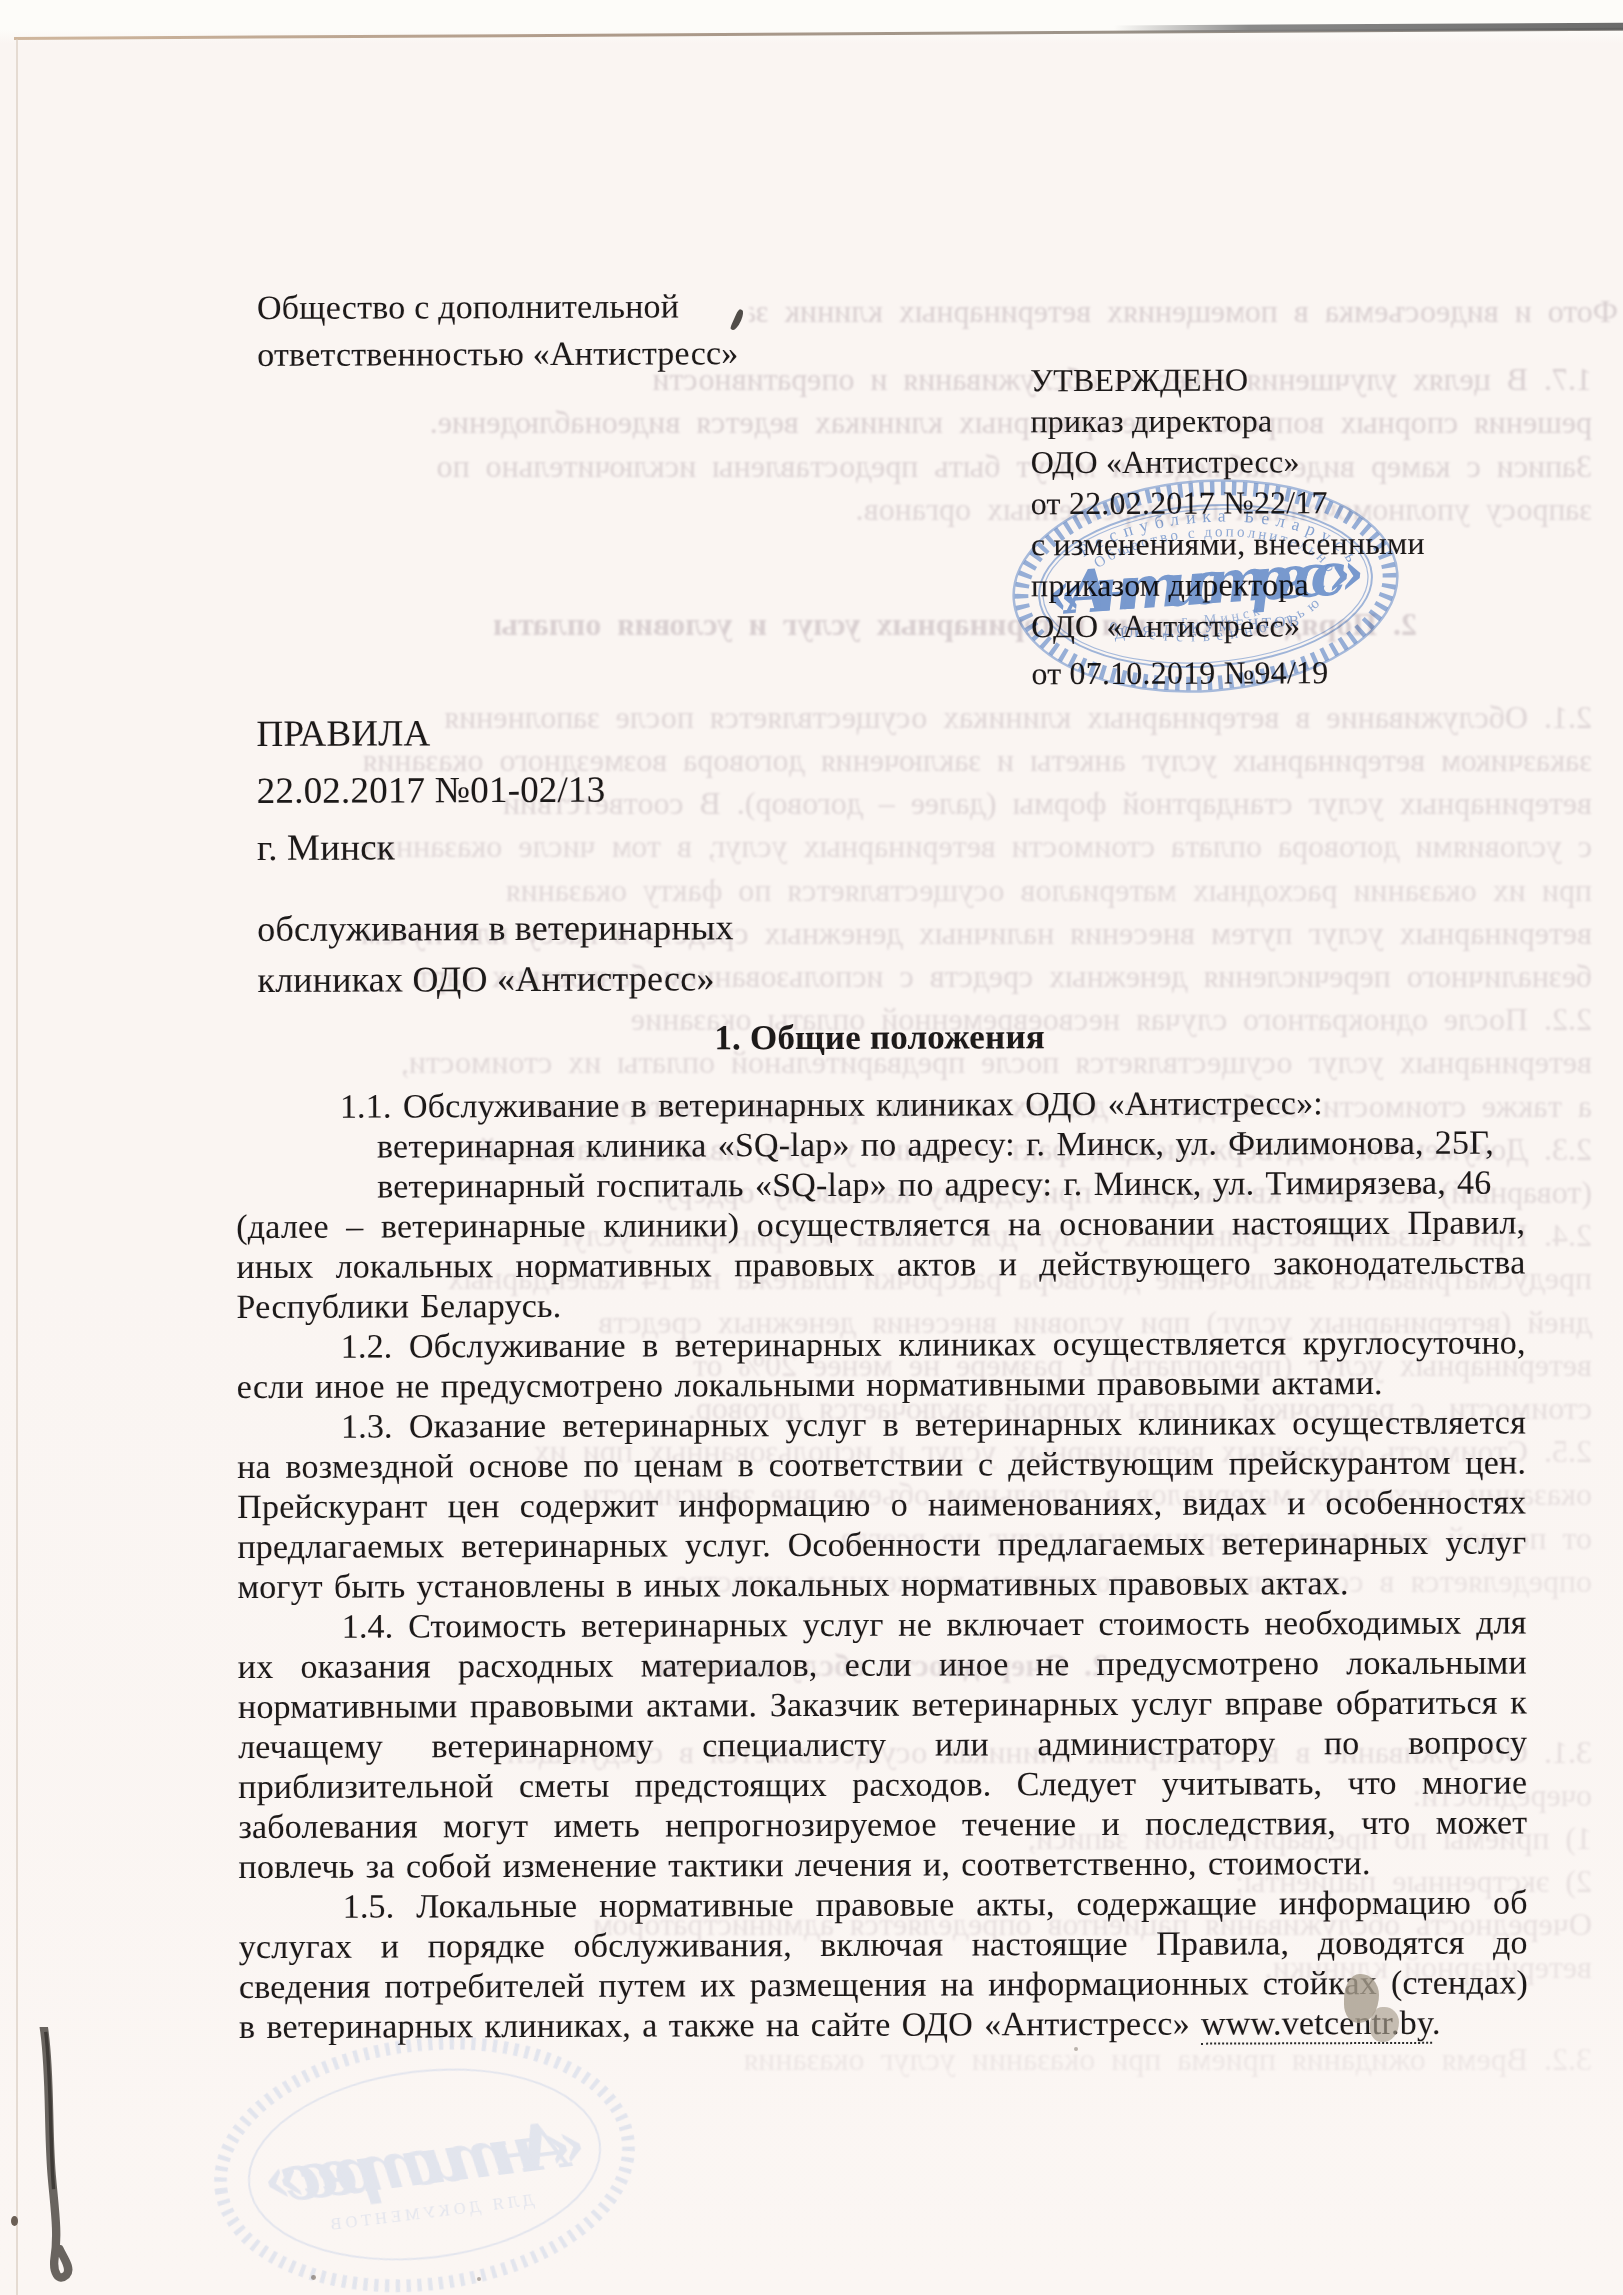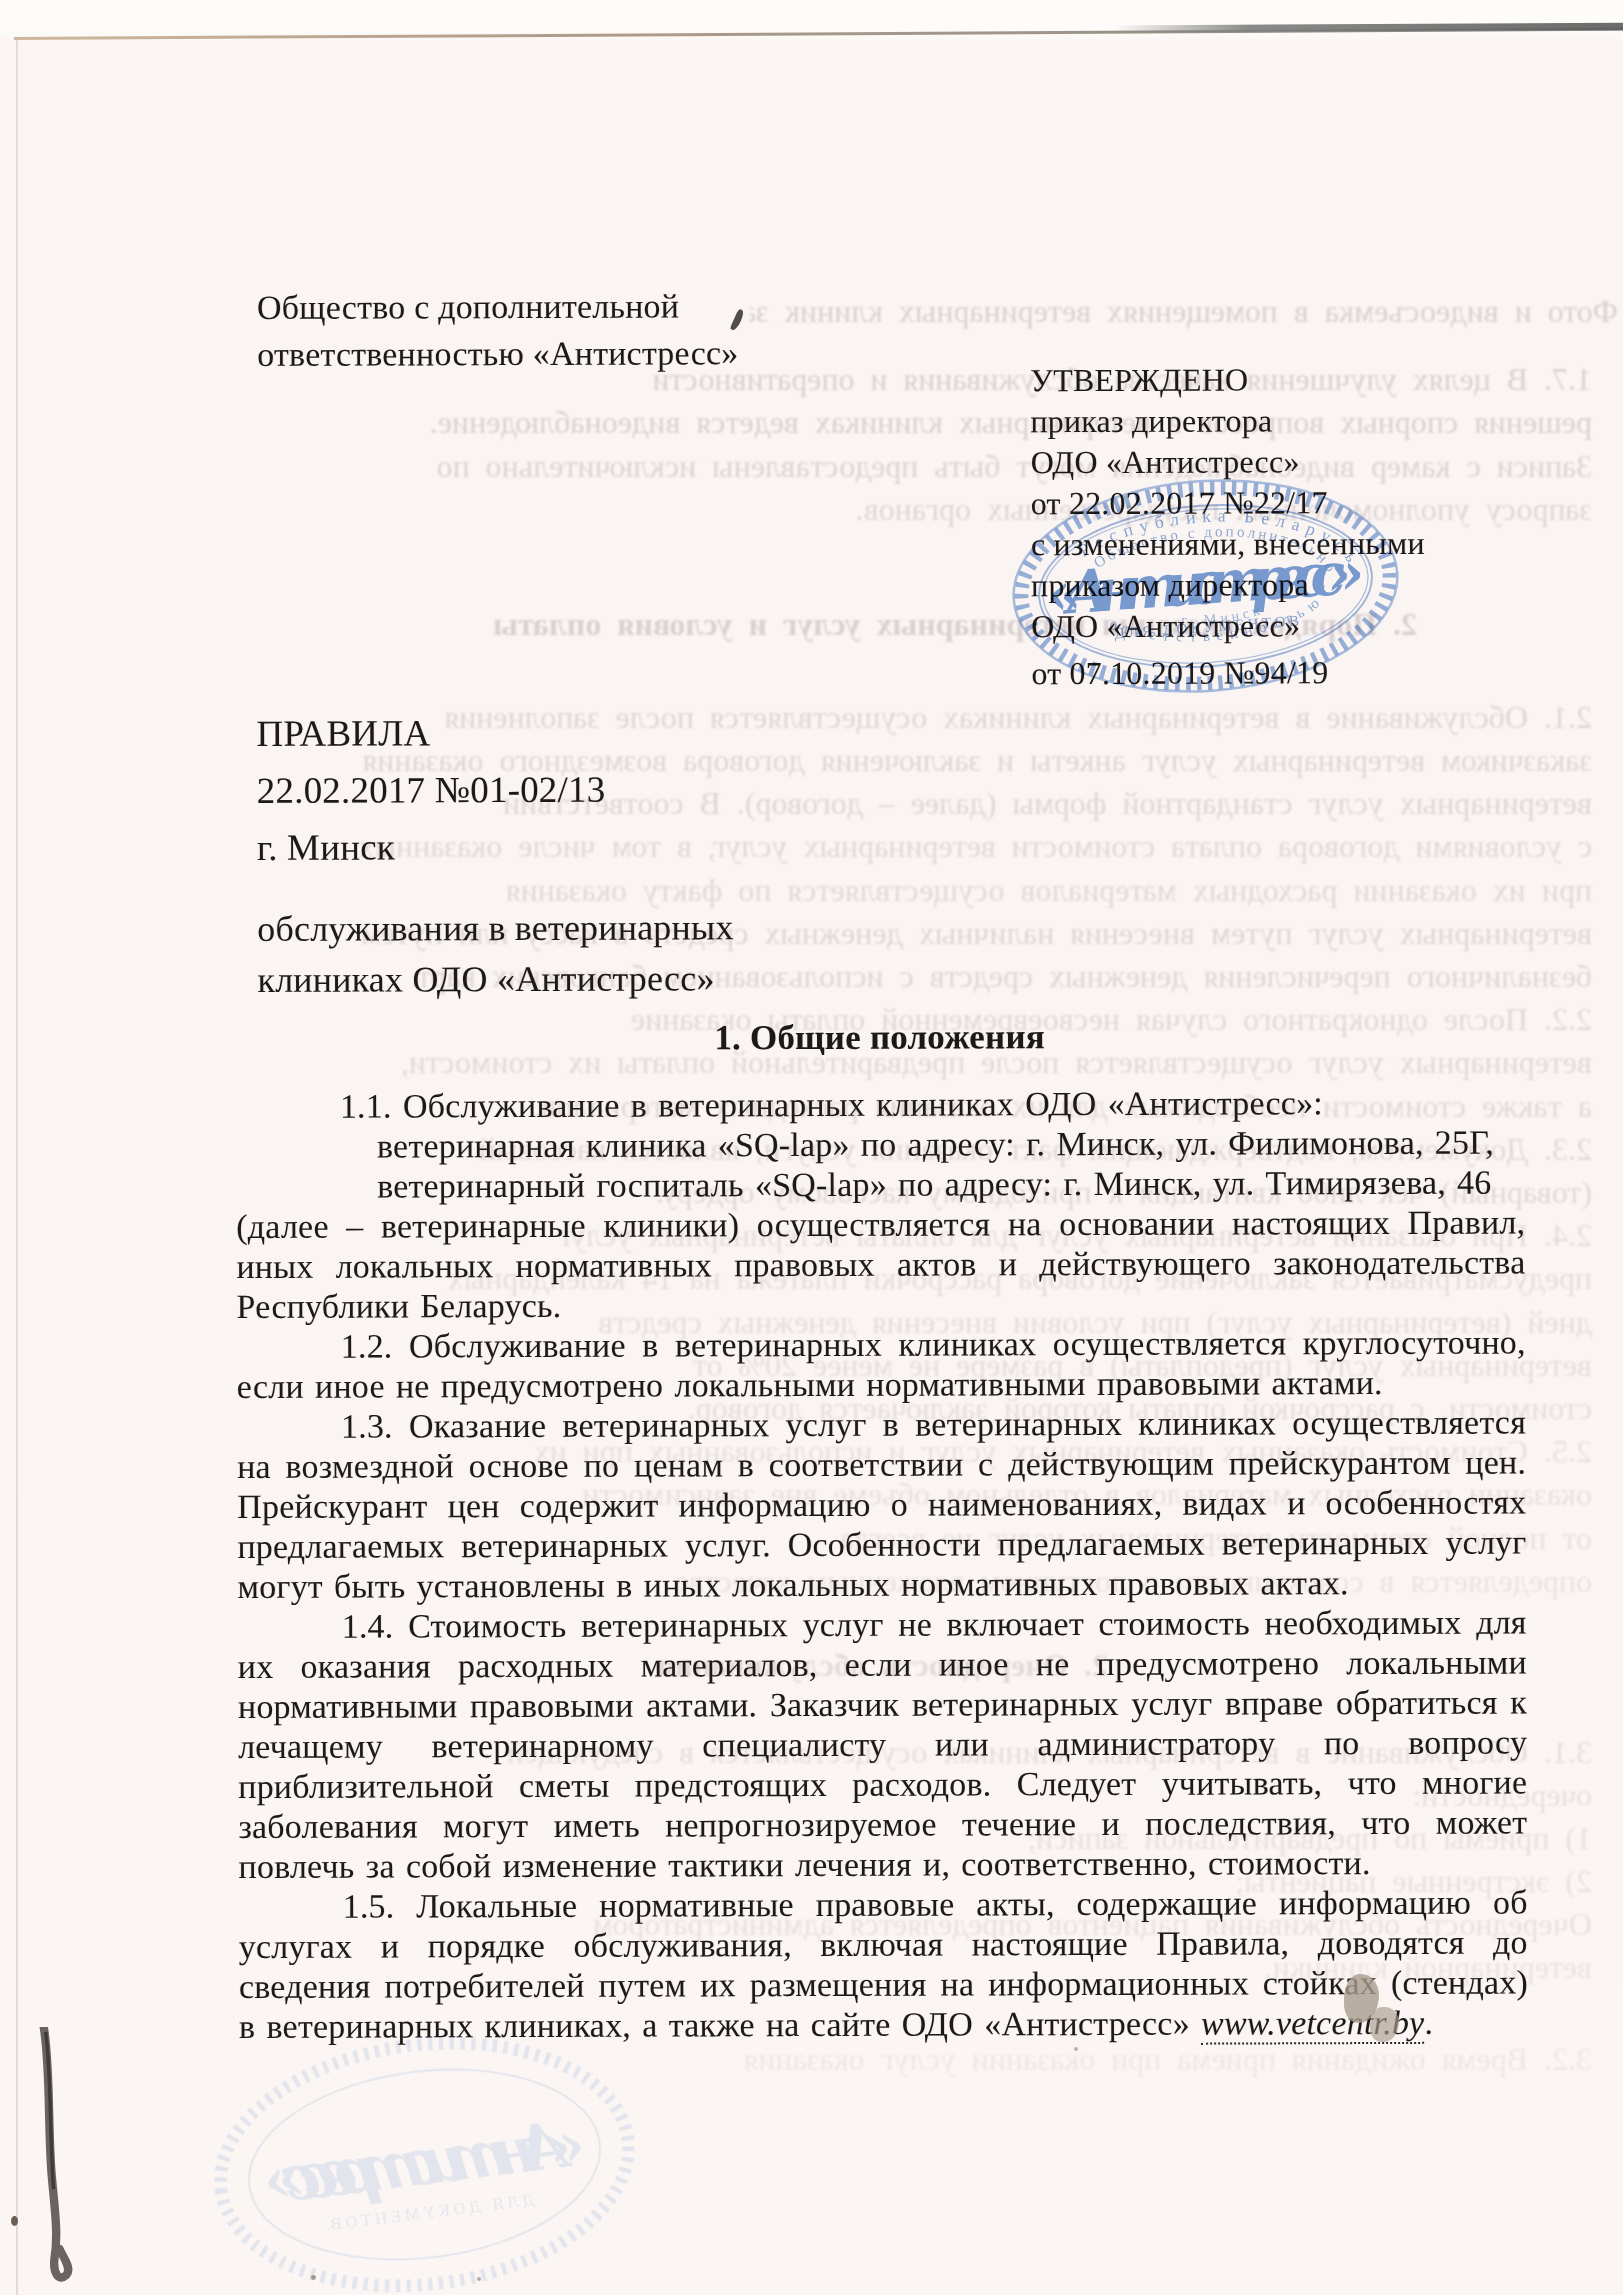--- a/index.html
+++ b/index.html
@@ -28,21 +28,21 @@
   #org-block{left:260px; top:282px; font-size:34px; line-height:47px; width:638px;}
   #approval-block{left:1033px; top:361px; font-size:32px; line-height:41px; width:614px;}
   #title-block{left:258px; top:703px; font-size:37px; line-height:57px;}
   #subject-block{left:258px; top:902px; font-size:36px; line-height:51px;}
   #section-heading{left:236px; top:1018px; width:1288px; text-align:center; font-weight:bold; font-size:35px;}
   #body-flow{left:236px; top:1085px; width:1289px; font-size:34px; line-height:40px; text-align:justify; word-spacing:2.5px;}
   #body-flow p{margin:0; text-indent:104px;}
   #body-flow .noindent{text-indent:0;}
   .sub-line{padding-left:141px;}
   .first-line{padding-left:104px;}
-  #url-link{border-bottom:2.9px dotted #2b2b2b; padding-bottom:0.5px; color:#1c1a19; text-decoration:none;font-style:italic;}
+  #url-link{border-bottom:2.9px dotted #2b2b2b; padding-bottom:0.5px; color:#1c1a19; text-decoration:none;}
   
   .bleed{position:absolute; transform:scaleX(-1); filter:blur(1.1px); color:#8d7a85;
     font-size:32px; white-space:nowrap; overflow:hidden; word-spacing:7.9px; line-height:35px;}
   .bleed.b{font-weight:bold;}
   
   #stamp{left:1002px; top:470px; width:407px; height:232px; transform:rotate(-4deg);
     mix-blend-mode:multiply; opacity:.88;}
   #bleed-stamp{left:211px; top:2037px; width:427px; height:255px;
     transform:scaleX(-1) rotate(7deg); opacity:.15; filter:blur(0.7px);}
 </style>

